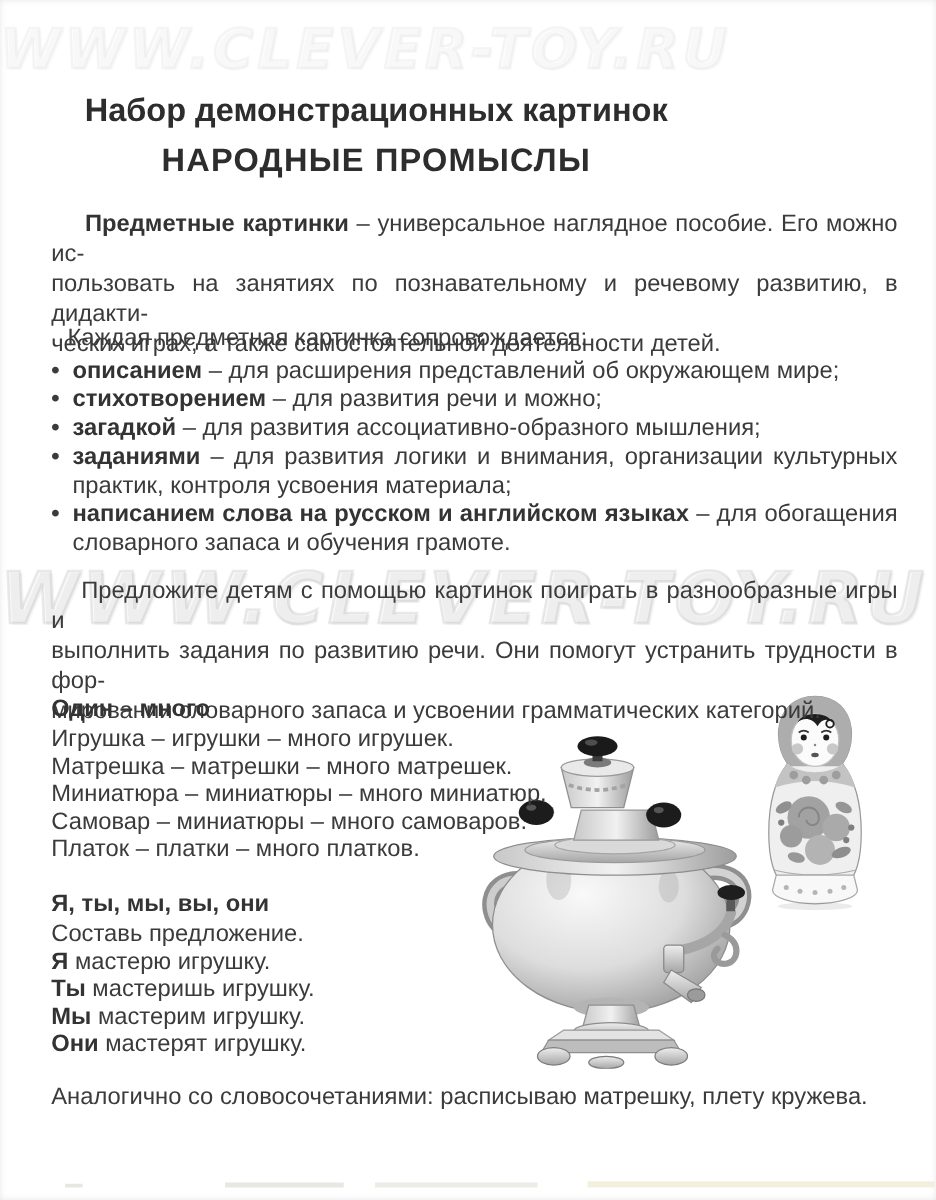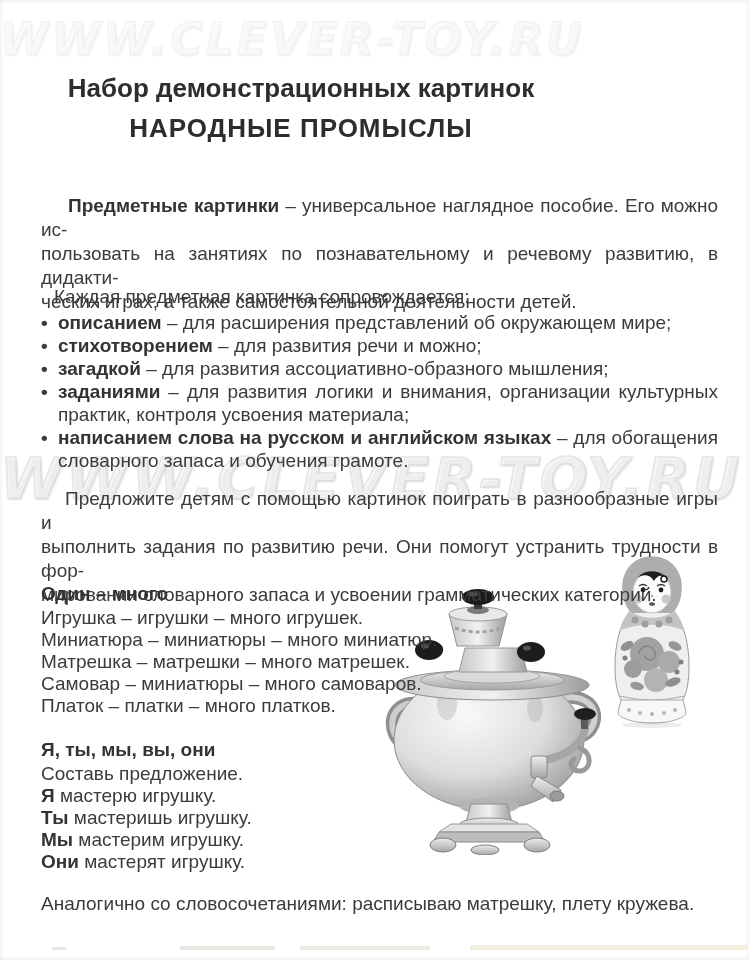--- a/index.html
+++ b/index.html
@@ -18,21 +18,21 @@
     z-index:0; font-style:italic;
   }
   .wm-top { top:14px; font-size:44px; opacity:.45; }
   .wm-mid { top:446px; font-size:57px; }
   .title {
     position:absolute; left:0; width:602px; text-align:center;
     font-weight:bold; color:#2d2d2d; font-size:26px; z-index:2;
   }
   .t1 { top:73px; }
   .t2 { top:113px; letter-spacing:1px; }
-  .sec { position:absolute; left:41px; width:677px; font-size:19px; line-height:24px; z-index:2;margin-top:26px; }
+  .sec { position:absolute; left:41px; width:677px; font-size:19px; line-height:24px; z-index:2; }
   .line { display:block; }
   .line b { font-weight:bold; color:#333333; }
   .just { text-align:justify; text-align-last:justify; }
   .ind { text-indent:27px; }
   .ind-sm { text-indent:13px; }
   #bullets { line-height:23px; }
   .bullet { display:flex; }
   .b-dot { flex:0 0 17px; width:17px; font-weight:bold; }
   .b-txt { flex:1; }
   .list { line-height:22px; }
@@ -98,22 +98,22 @@
 
   <div class="sec" style="top:461px;">
     <div class="line just" style="text-indent:24px;">Предложите детям с помощью картинок поиграть в разнообразные игры и</div>
     <div class="line just">выполнить задания по развитию речи. Они помогут устранить трудности в фор-</div>
     <div class="line">мировании словарного запаса и усвоении грамматических категорий.</div>
   </div>
 
   <div class="sec list" style="top:557px; width:420px;">
     <div class="hdr">Один – много</div>
     <div class="line">Игрушка – игрушки – много игрушек.</div>
+    <div class="line">Матрешка – матрешки – много матрешек.</div>
     <div class="line">Миниатюра – миниатюры – много миниатюр.</div>
-    <div class="line">Матрешка – матрешки – много матрешек.</div>
     <div class="line">Самовар – миниатюры – много самоваров.</div>
     <div class="line">Платок – платки – много платков.</div>
   </div>
 
   <div class="sec list" style="top:713px; width:380px;">
     <div class="hdr">Я, ты, мы, вы, они</div>
     <div class="line"><b></b><span>Составь предложение.</span></div>
     <div class="line"><b>Я</b><span> мастерю игрушку.</span></div>
     <div class="line"><b>Ты</b><span> мастеришь игрушку.</span></div>
     <div class="line"><b>Мы</b><span> мастерим игрушку.</span></div>

